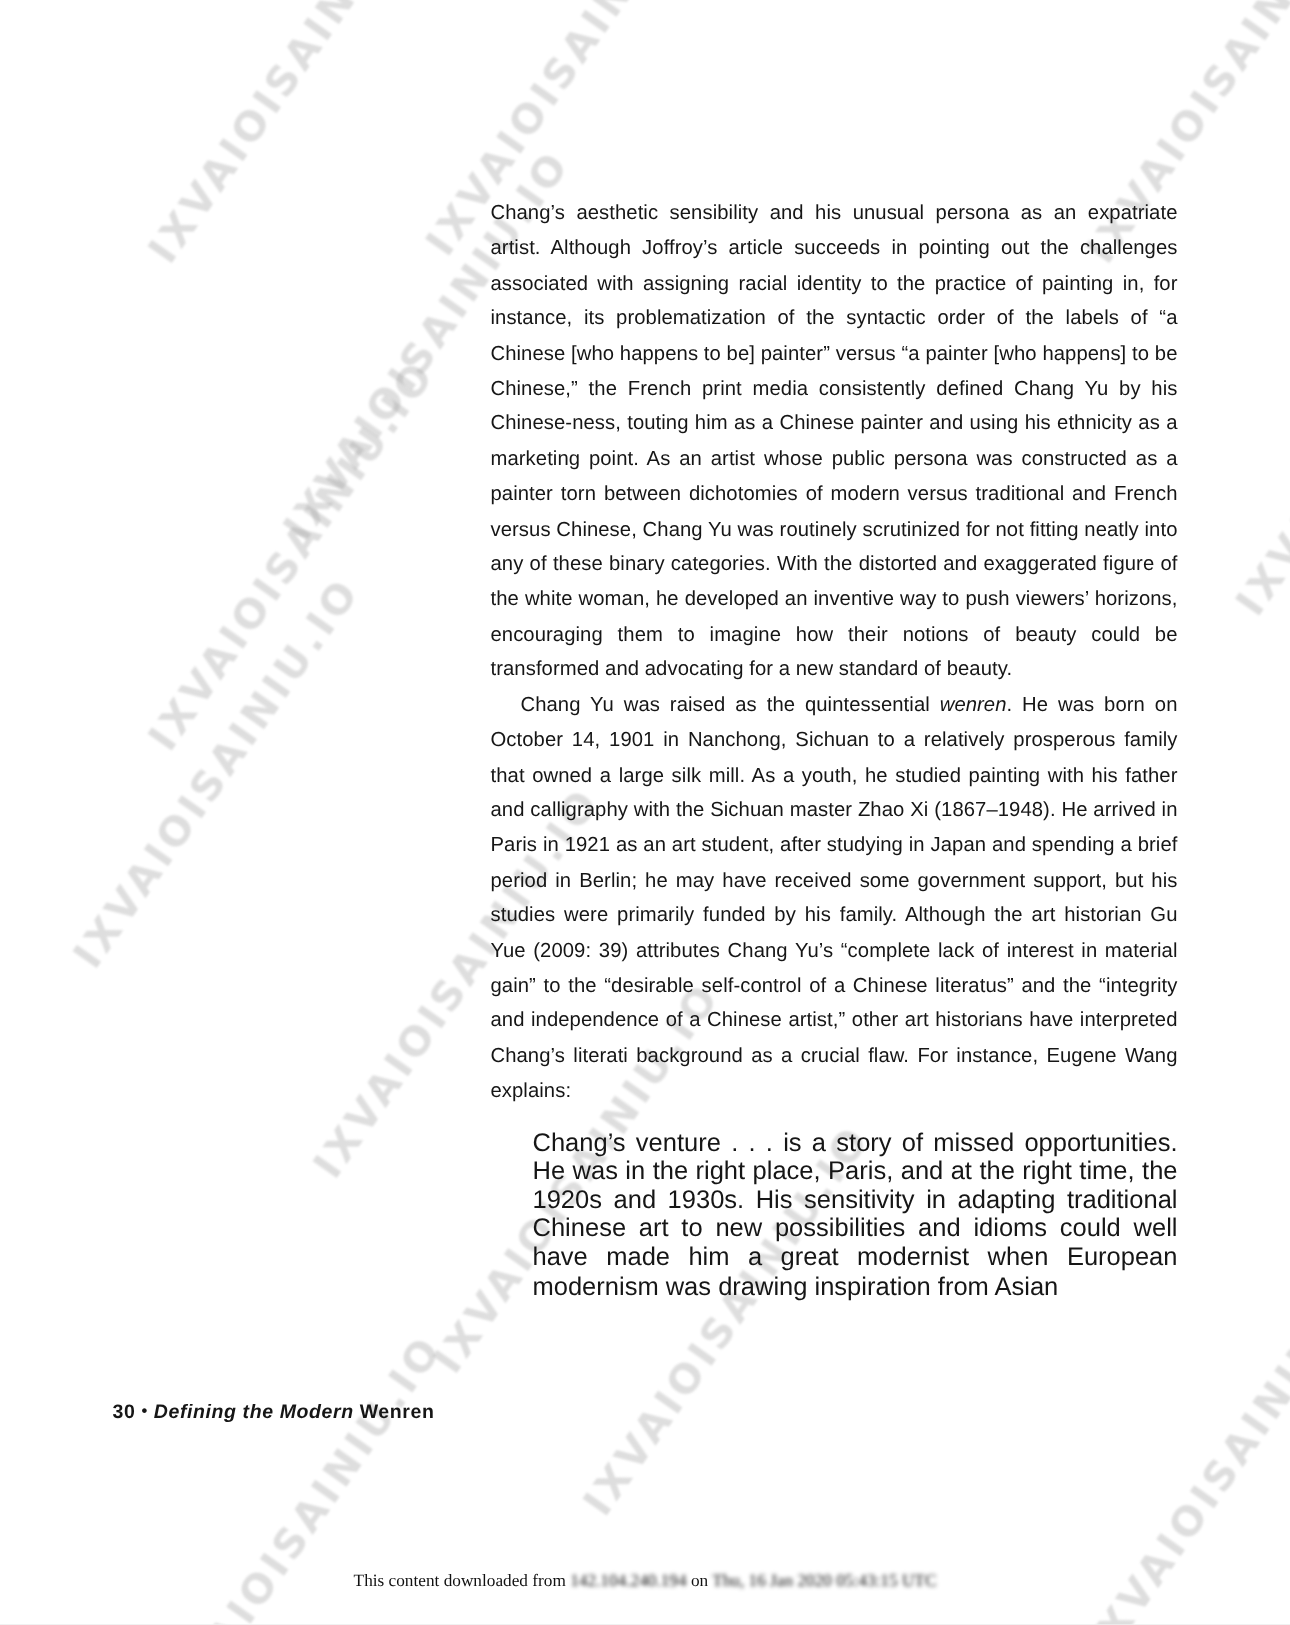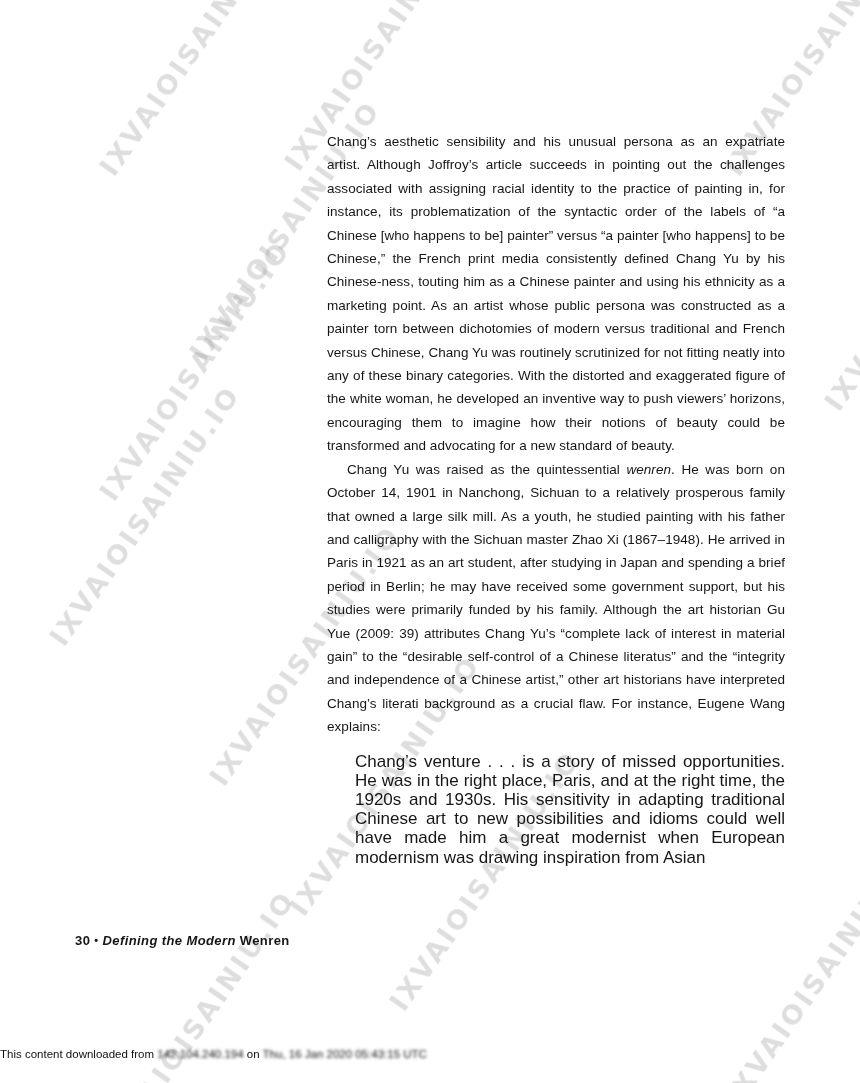--- a/index.html
+++ b/index.html
@@ -80,22 +80,22 @@
   .footer span { margin-right: 4px; }
   .fbullet { font-size: 11px; position: relative; top: -1px; }
   .ftitle-italic { font-style: italic; }
 
   
   .jstor {
     position: absolute;
     left: 0;
     right: 0;
     top: 1046px;
-    text-align: left;
-    font-family: Liberation Sans, sans-serif;
+    text-align: center;
+    font-family: Liberation Serif, serif;
     font-size: 11.5px;
     line-height: 16.5px;
     color: #111;
   }
   .redacted { filter: blur(1.4px); }
 </style>
 </head>
 <body>
 
 <div class="page">

